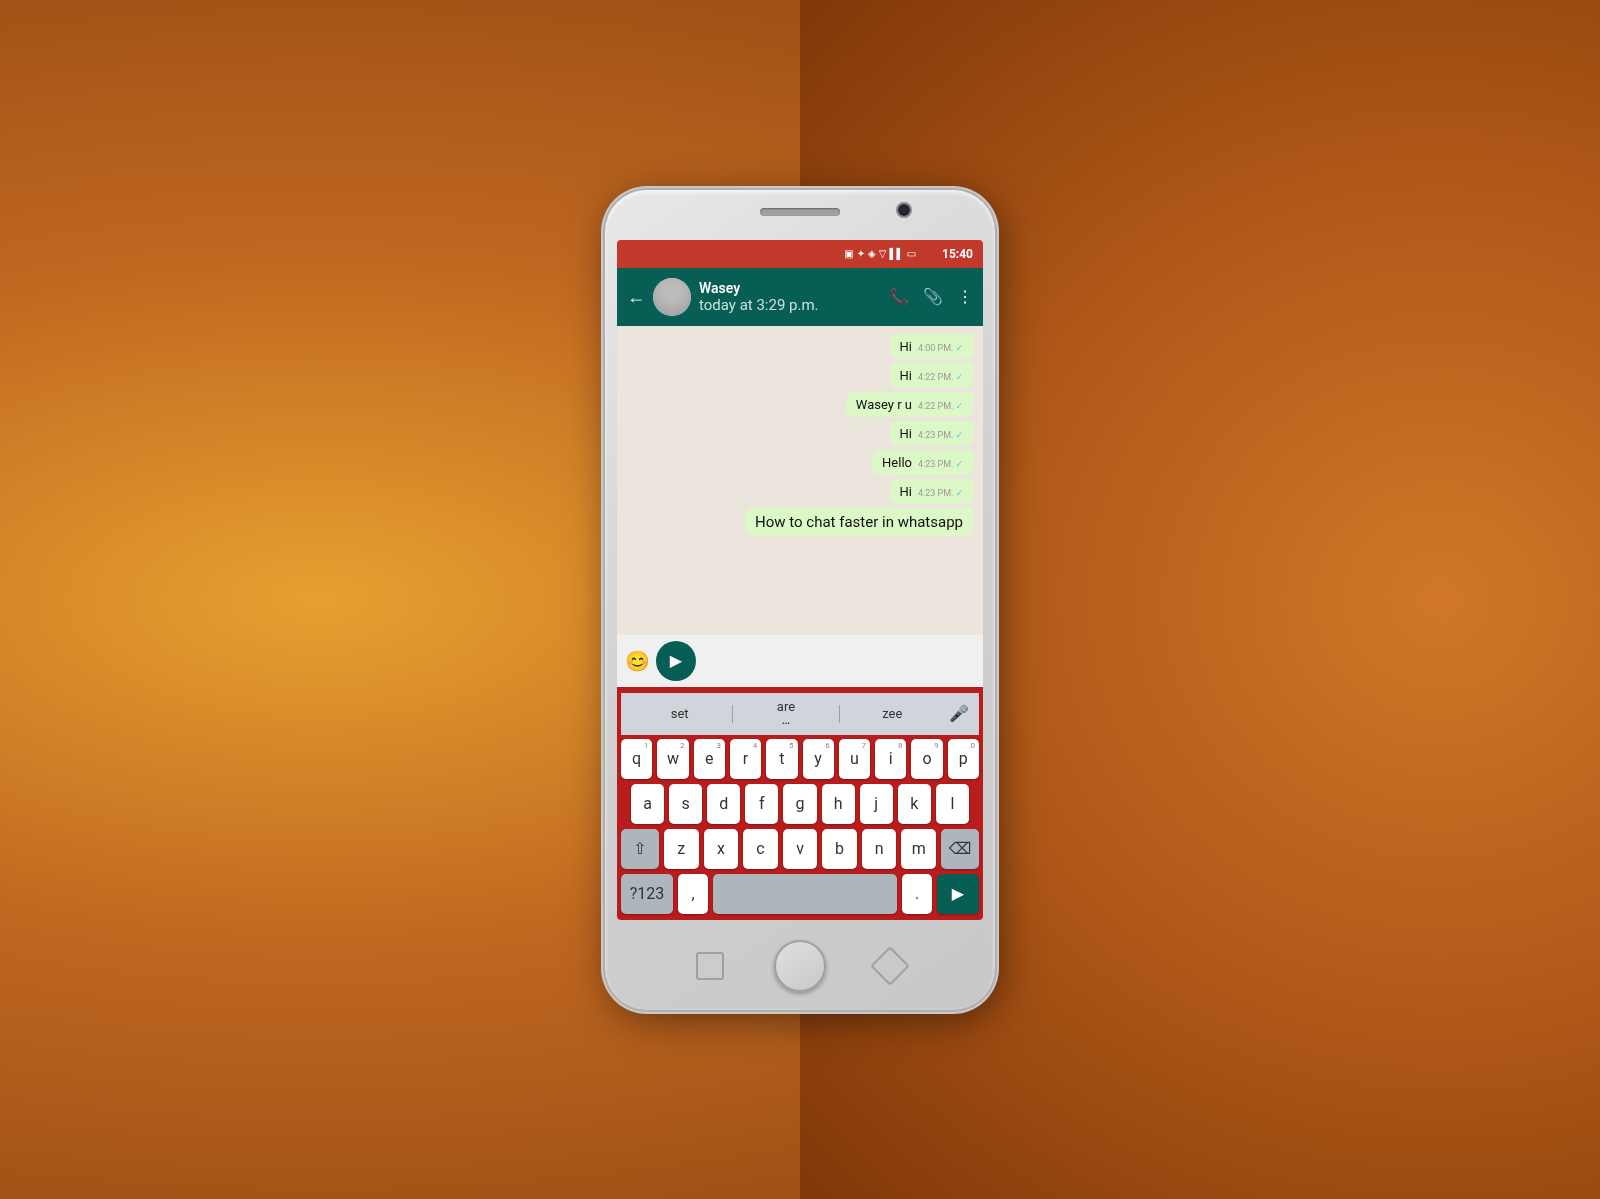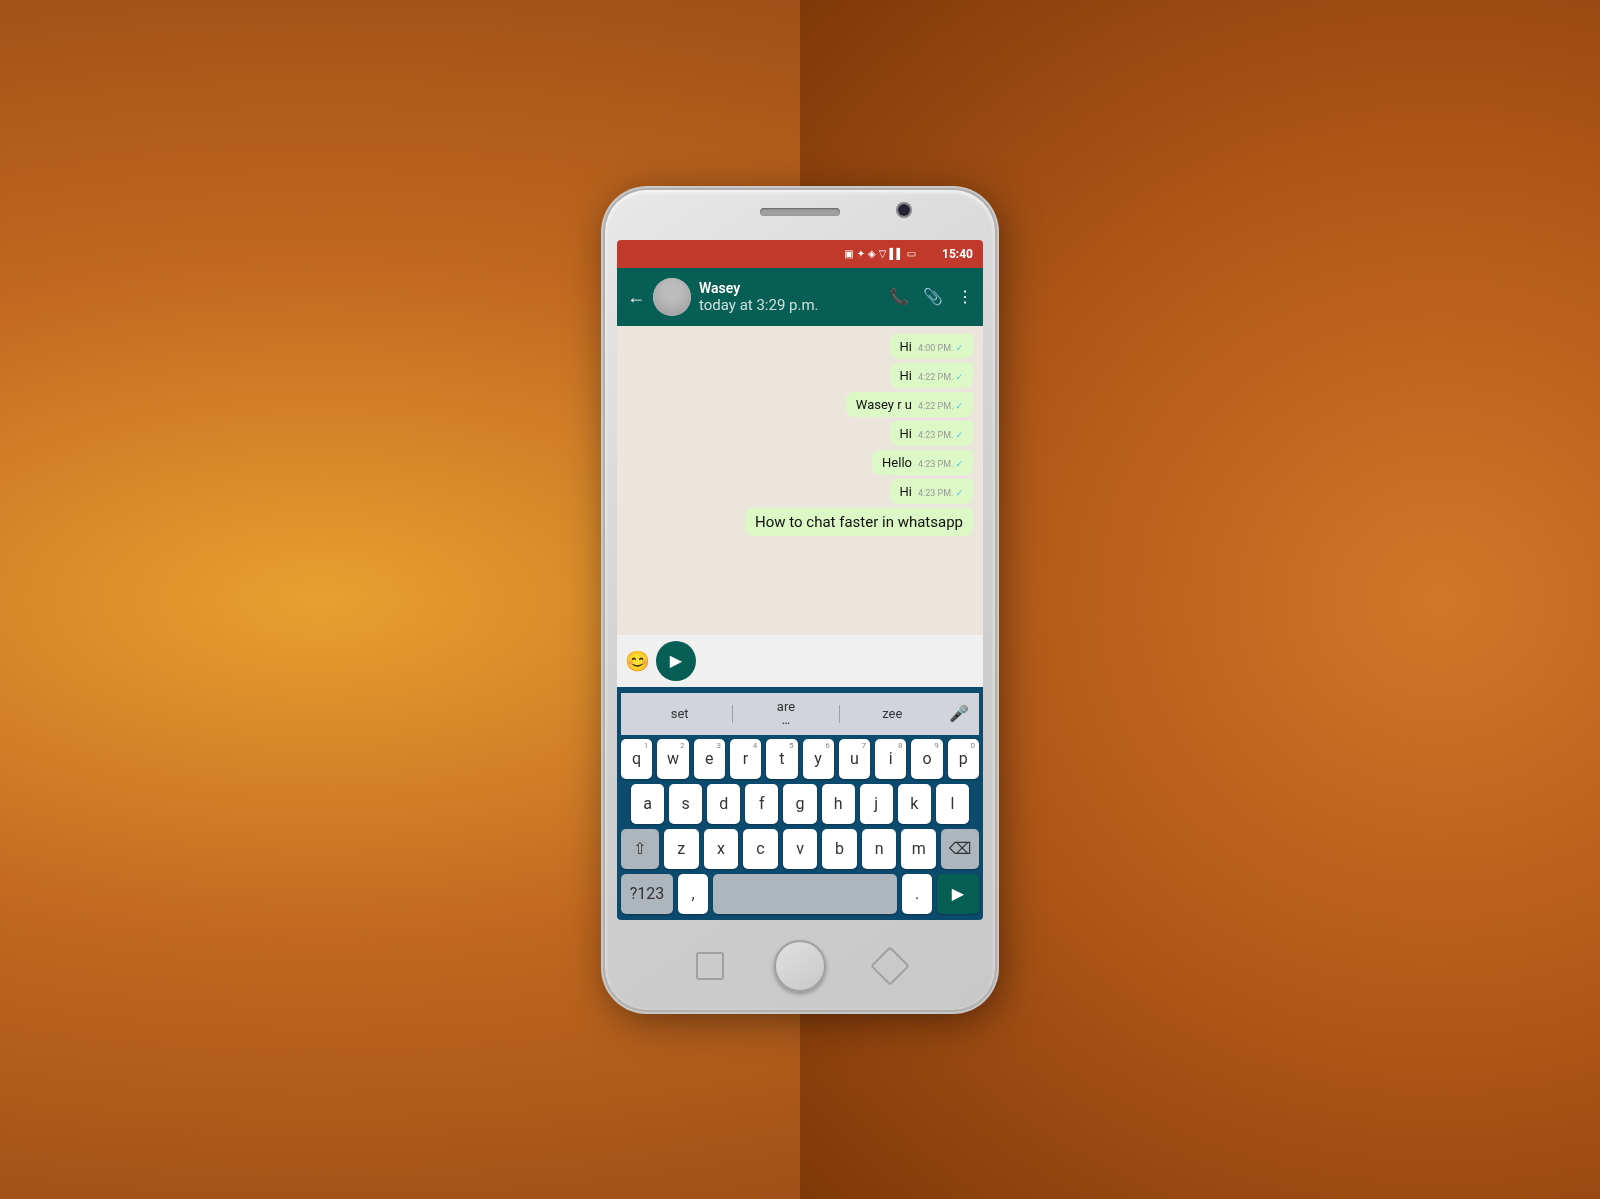--- a/index.html
+++ b/index.html
@@ -309,21 +309,21 @@
       flex-shrink: 0;
     }
 
     .send-icon {
       color: white;
       font-size: 16px;
     }
 
     
     .keyboard {
-      background: #0c4a6e;
+      background: #b91c1c;
       padding: 6px 4px 4px;
     }
 
     
     .suggestions-row {
       display: flex;
       align-items: center;
       background: #d1d5db;
       padding: 4px 6px;
       gap: 0;

